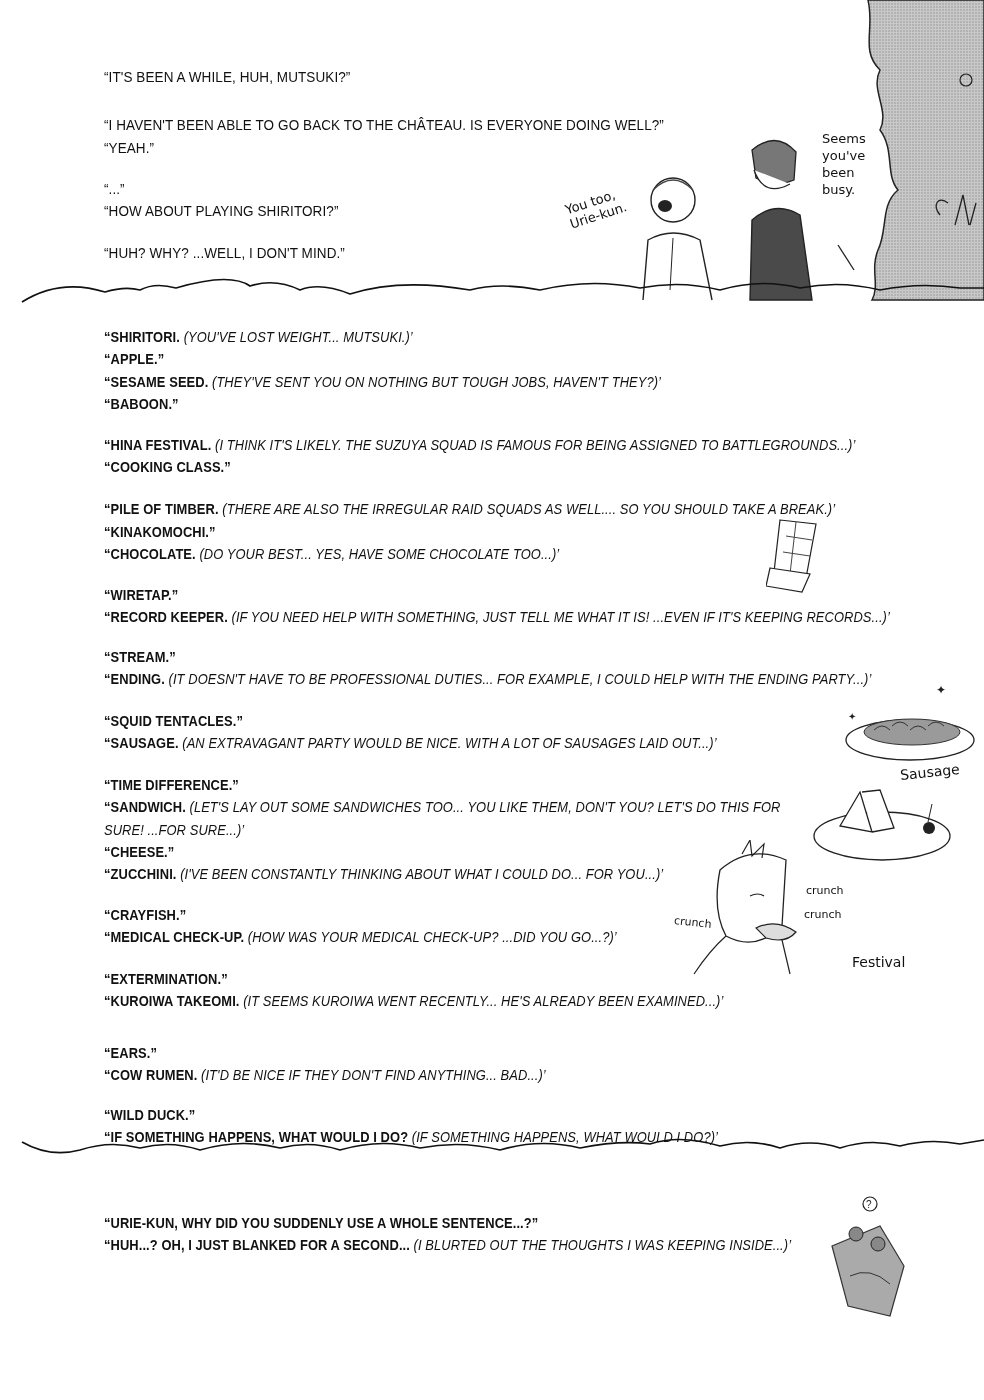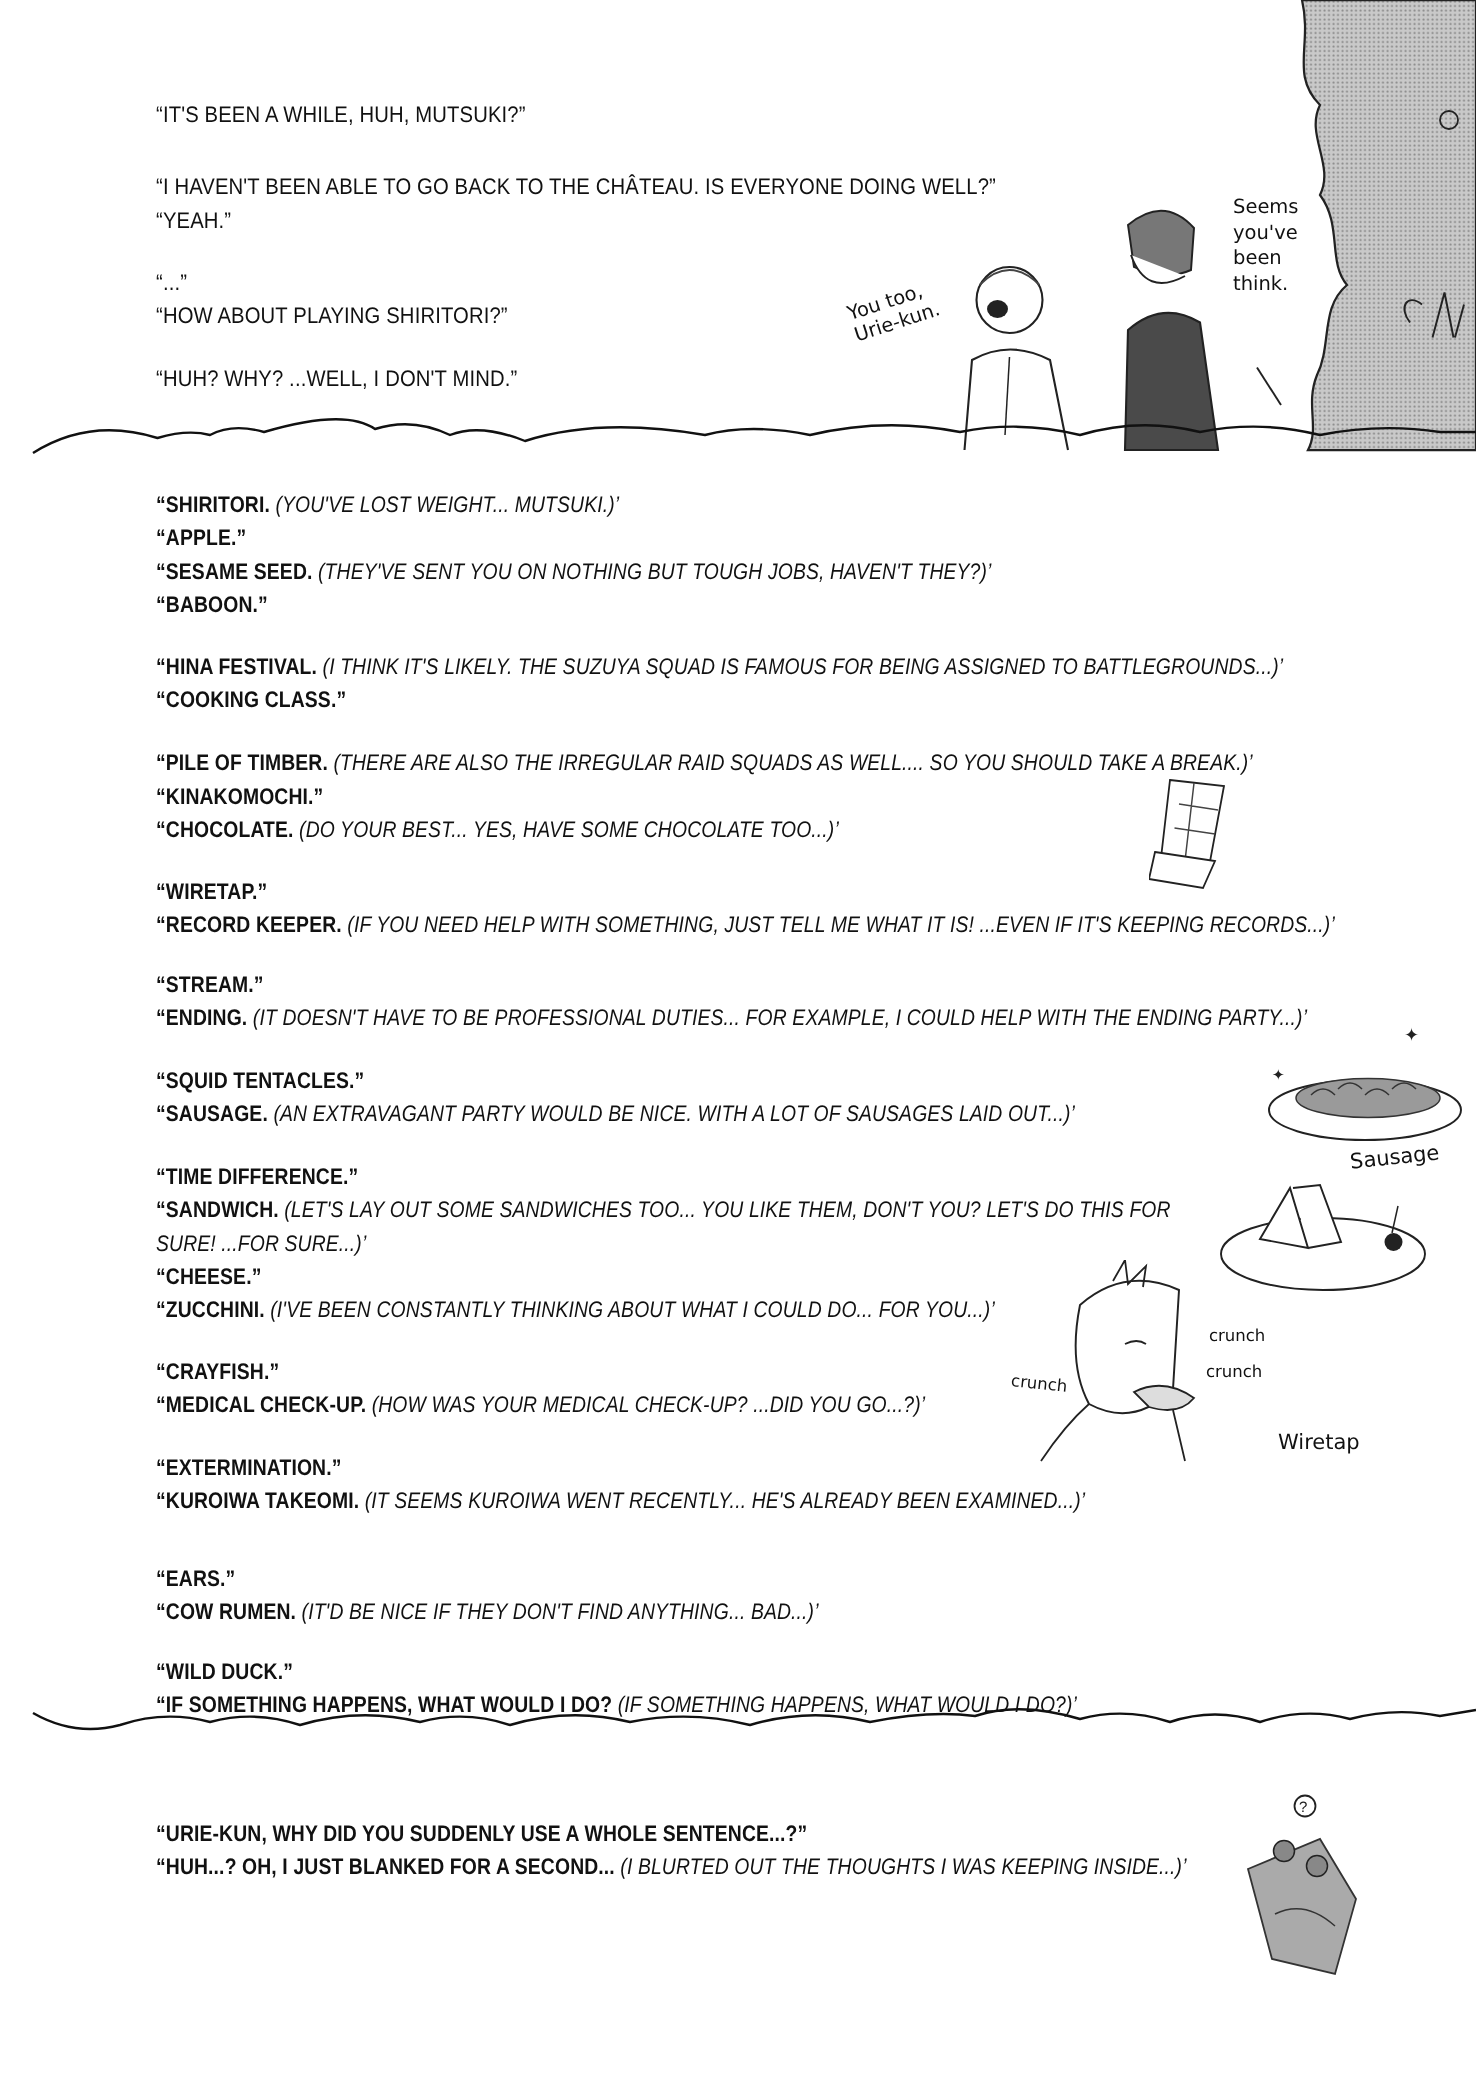--- a/index.html
+++ b/index.html
@@ -45,21 +45,21 @@
     <path d="M643 300 L648 240 Q673 226 700 240 L712 300" fill="#fff" stroke="#222" stroke-width="1.4"></path>
     <path d="M673 238 L670 290" stroke="#222" stroke-width="1"></path>
   </g>
   <g>
     <path d="M752 150 q24 -20 44 2 l-2 28 q-18 8 -38 -2 Z" fill="#777" stroke="#222" stroke-width="1.3"></path>
     <path d="M754 170 q10 28 36 14" fill="#fff" stroke="#222" stroke-width="1.3"></path>
     <path d="M750 300 L752 220 Q775 200 800 215 L812 300 Z" fill="#4a4a4a" stroke="#222" stroke-width="1.4"></path>
   </g>
 </svg>
 <div class="hand" style="left:566px;top:190px;transform:rotate(-18deg);line-height:15px;width:80px">You too, Urie-kun.</div>
-<div class="hand" style="left:822px;top:130px;line-height:17px;width:56px">Seems you've been think.</div>
+<div class="hand" style="left:822px;top:130px;line-height:17px;width:56px">Seems you've been busy.</div>
 
 <svg width="984" height="40" style="left:0;top:278px">
   <path d="M22 24 Q60 0 105 14 Q125 8 140 12 Q155 4 176 10 Q230 -6 250 8 Q275 0 300 12 Q320 4 350 16 Q400 0 470 12 Q500 4 540 12 Q590 0 640 10 Q680 2 720 12 Q760 0 800 10 Q840 2 880 12 Q920 4 960 10 L984 10" fill="none" stroke="#111" stroke-width="1.6"></path>
 </svg>
 
 <div>
   <div class="line" style="top:328px"><span>“Shiritori.</span><span class="thought"> (You've lost weight... Mutsuki.)’</span></div>
   <div class="line" style="top:350px"><span>“Apple.”</span><span class="thought"></span></div>
   <div class="line" style="top:373px"><span>“Sesame seed.</span><span class="thought"> (They've sent you on nothing but tough jobs, haven't they?)’</span></div>
   <div class="line" style="top:395px"><span>“Baboon.”</span><span class="thought"></span></div>
@@ -114,21 +114,21 @@
 <svg width="120" height="140" style="left:690px;top:840px">
   <path d="M30 30 Q60 4 96 20 L92 86 Q66 112 36 96 Q22 70 30 30 Z" fill="#fff" stroke="#222" stroke-width="1.3"></path>
   <path d="M52 14 L60 0 L62 16 L74 4 L72 18" fill="none" stroke="#222" stroke-width="1.2"></path>
   <path d="M60 56 q8 -4 14 0" fill="none" stroke="#222" stroke-width="1.2"></path>
   <path d="M66 88 q20 -10 40 4 q-10 12 -30 6 Z" fill="#ddd" stroke="#222" stroke-width="1.2"></path>
   <path d="M4 134 Q20 110 36 96 M100 134 L92 100" fill="none" stroke="#222" stroke-width="1.2"></path>
 </svg>
 <div class="hand" style="left:806px;top:884px;font-size:11px">crunch</div>
 <div class="hand" style="left:804px;top:908px;font-size:11px">crunch</div>
 <div class="hand" style="left:674px;top:916px;font-size:11px;transform:rotate(6deg)">crunch</div>
-<div class="scene-label" style="left:852px;top:954px">Wiretap</div>
+<div class="scene-label" style="left:852px;top:954px">Festival</div>
 
 <svg width="984" height="40" style="left:0;top:1136px">
   <path d="M22 6 Q50 22 80 14 Q110 4 140 12 Q170 4 200 14 Q240 2 280 12 Q310 4 340 14 Q380 2 420 12 Q460 4 500 14 Q540 2 580 12 Q620 4 650 8 Q680 -2 720 10 Q750 2 780 12 Q810 2 840 12 Q870 2 900 10 Q930 2 960 8 L984 4" fill="none" stroke="#111" stroke-width="1.6"></path>
 </svg>
 
 <div>
   <div class="line" style="top:1214px"><span>“Urie-kun, why did you suddenly use a whole sentence...?”</span><span class="thought"></span></div>
   <div class="line" style="top:1236px"><span>“Huh...? Oh, I just blanked for a second...</span><span class="thought"> (I blurted out the thoughts I was keeping inside...)’</span></div>
 </div>
 

